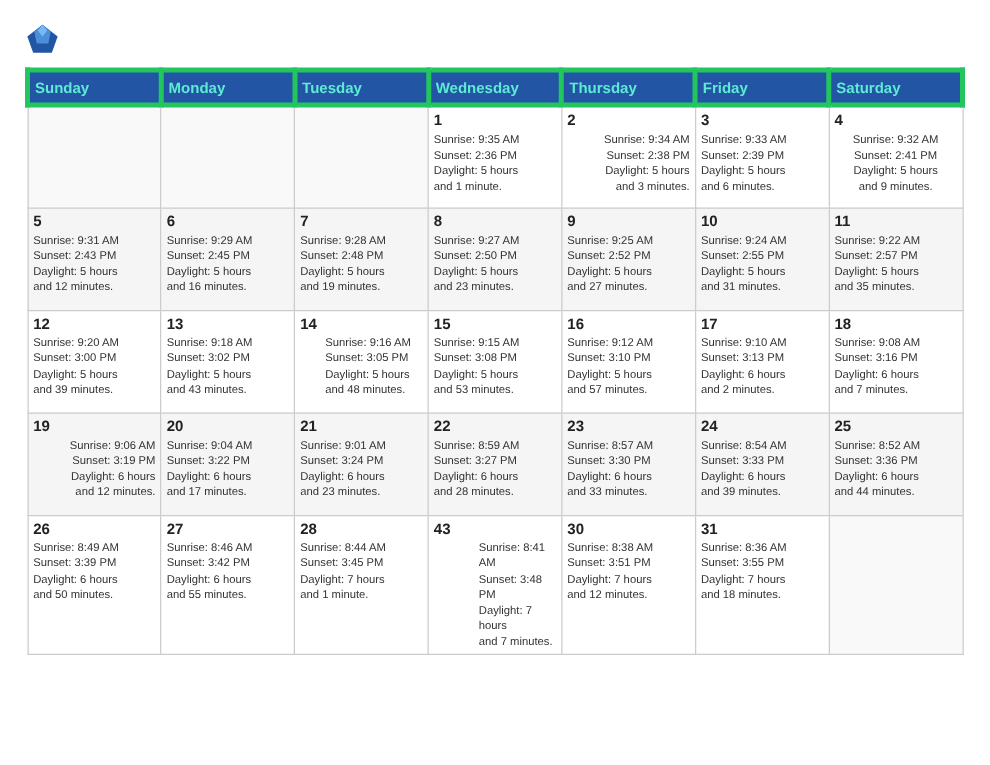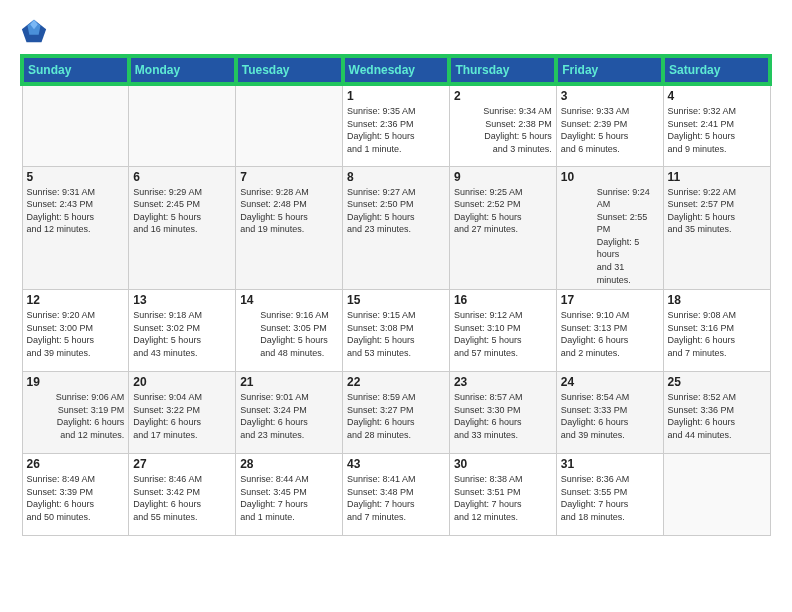--- a/index.html
+++ b/index.html
@@ -147,21 +147,21 @@
           </td>
           <td>
             <span class="day-num">3</span>
             <div class="day-info" style="white-space: pre-line;">Sunrise: 9:33 AM
 Sunset: 2:39 PM
 Daylight: 5 hours
 and 6 minutes.</div>
           </td>
           <td>
             <span class="day-num">4</span>
-            <div class="day-info" style="white-space: pre-line;">Sunrise: 9:32 AM
+            <div class="day-info" style="white-space: pre-line; text-align: center;">Sunrise: 9:32 AM
 Sunset: 2:41 PM
 Daylight: 5 hours
 and 9 minutes.</div>
           </td>
         </tr>
         <tr>
           <td>
             <span class="day-num">5</span>
             <div class="day-info" style="white-space: pre-line;">Sunrise: 9:31 AM
 Sunset: 2:43 PM
@@ -191,21 +191,21 @@
           </td>
           <td>
             <span class="day-num">9</span>
             <div class="day-info" style="white-space: pre-line;">Sunrise: 9:25 AM
 Sunset: 2:52 PM
 Daylight: 5 hours
 and 27 minutes.</div>
           </td>
           <td>
             <span class="day-num">10</span>
-            <div class="day-info" style="white-space: pre-line; margin-left: 36px;">Sunrise: 9:24 AM
+            <div class="day-info" style="white-space: pre-line;">Sunrise: 9:24 AM
 Sunset: 2:55 PM
 Daylight: 5 hours
 and 31 minutes.</div>
           </td>
           <td>
             <span class="day-num">11</span>
             <div class="day-info" style="white-space: pre-line;">Sunrise: 9:22 AM
 Sunset: 2:57 PM
 Daylight: 5 hours
 and 35 minutes.</div>
@@ -330,21 +330,21 @@
           </td>
           <td>
             <span class="day-num">28</span>
             <div class="day-info" style="white-space: pre-line;">Sunrise: 8:44 AM
 Sunset: 3:45 PM
 Daylight: 7 hours
 and 1 minute.</div>
           </td>
           <td>
             <span class="day-num">43</span>
-            <div class="day-info" style="white-space: pre-line;">Sunrise: 8:41 AM
+            <div class="day-info" style="white-space: pre-line; margin-left: 36px;">Sunrise: 8:41 AM
 Sunset: 3:48 PM
 Daylight: 7 hours
 and 7 minutes.</div>
           </td>
           <td>
             <span class="day-num">30</span>
             <div class="day-info" style="white-space: pre-line;">Sunrise: 8:38 AM
 Sunset: 3:51 PM
 Daylight: 7 hours
 and 12 minutes.</div>

